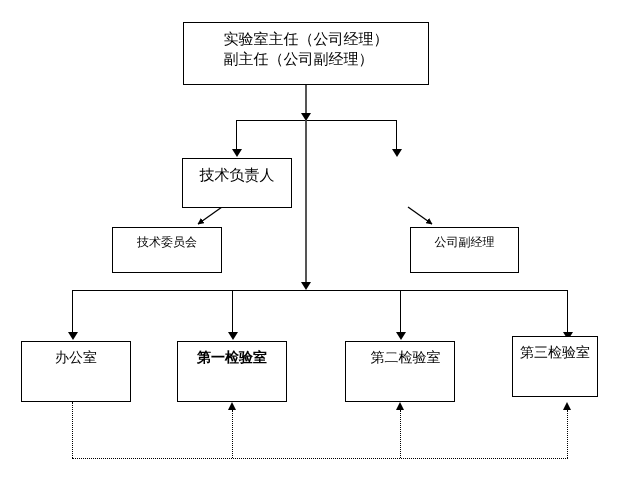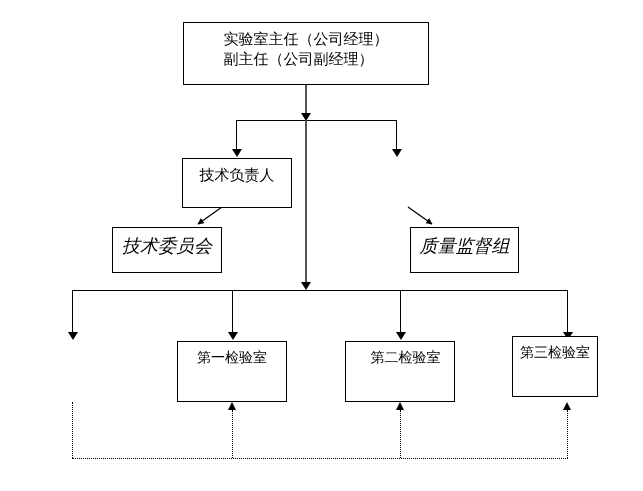--- a/index.html
+++ b/index.html
@@ -29,21 +29,21 @@
     line-height: 1.35;
     z-index: 3;
   }
   .node .label {
     display: block;
     white-space: pre-line;
     padding-top: 6px;
   }
   .n-root { font-size: 15px; }
   .n-mid  { font-size: 15px; }
-  .n-sub  { font-size: 18px; font-style: italic; }
+  .n-sub  { font-size: 12px; }
   .n-leaf { font-size: 14px; }
 
   
   .vline, .hline {
     position: absolute;
     background: #000000;
     z-index: 1;
   }
   .vline { width: 1px; }
   .hline { height: 1px; }
@@ -120,21 +120,21 @@
   <div class="node n-mid" style="left:182px; top:158px; width:110px; height:50px;">
     <span class="label">技术负责人</span>
   </div>
 
 
   <div class="node n-sub" style="left:112px; top:227px; width:110px; height:46px;">
     <span class="label">技术委员会</span>
   </div>
 
   <div class="node n-sub" style="left:410px; top:227px; width:109px; height:46px;">
-    <span class="label">质量监督组</span>
+    <span class="label">公司副经理</span>
   </div>
 
   <svg class="diag-layer" viewBox="0 0 643 491" xmlns="http://www.w3.org/2000/svg">
     <defs>
       <marker id="arrowDL" viewBox="0 0 10 10" refX="9" refY="5" markerWidth="5" markerHeight="5" orient="auto-start-reverse">
         <path d="M 0 0 L 10 5 L 0 10 z" fill="#000000"></path>
       </marker>
     </defs>
     <line x1="222" y1="207" x2="198" y2="224" stroke="#000000" stroke-width="1.3" marker-end="url(#arrowDL)"></line>
     <line x1="408" y1="207" x2="432" y2="224" stroke="#000000" stroke-width="1.3" marker-end="url(#arrowDL)"></line>
@@ -147,22 +147,25 @@
 
   <div class="vline" style="left:232px; top:290px; height:44px;"></div>
   <div class="arrow-down" style="left:228px; top:332px;"></div>
 
   <div class="vline" style="left:400px; top:290px; height:44px;"></div>
   <div class="arrow-down" style="left:396px; top:332px;"></div>
 
   <div class="vline" style="left:567px; top:290px; height:44px;"></div>
   <div class="arrow-down" style="left:563px; top:332px;"></div>
 
+  <div class="node n-leaf" style="left:21px; top:341px; width:110px; height:61px;">
+    <span class="label">办公室</span>
+  </div>
 
-  <div class="node n-leaf" style="left:177px; top:341px; width:110px; height:61px;">
+  <div class="node n-leaf" style="left:177px; top:341px; width:110px; height:61px;font-weight:bold;">
     <span class="label">第一检验室</span>
   </div>
 
   <div class="node n-leaf" style="left:345px; top:341px; width:110px; height:61px;padding-left:11px;">
     <span class="label">第二检验室</span>
   </div>
 
   <div class="node n-leaf" style="left:512px; top:336px; width:86px; height:61px;">
     <span class="label">第三检验室</span>
   </div>

